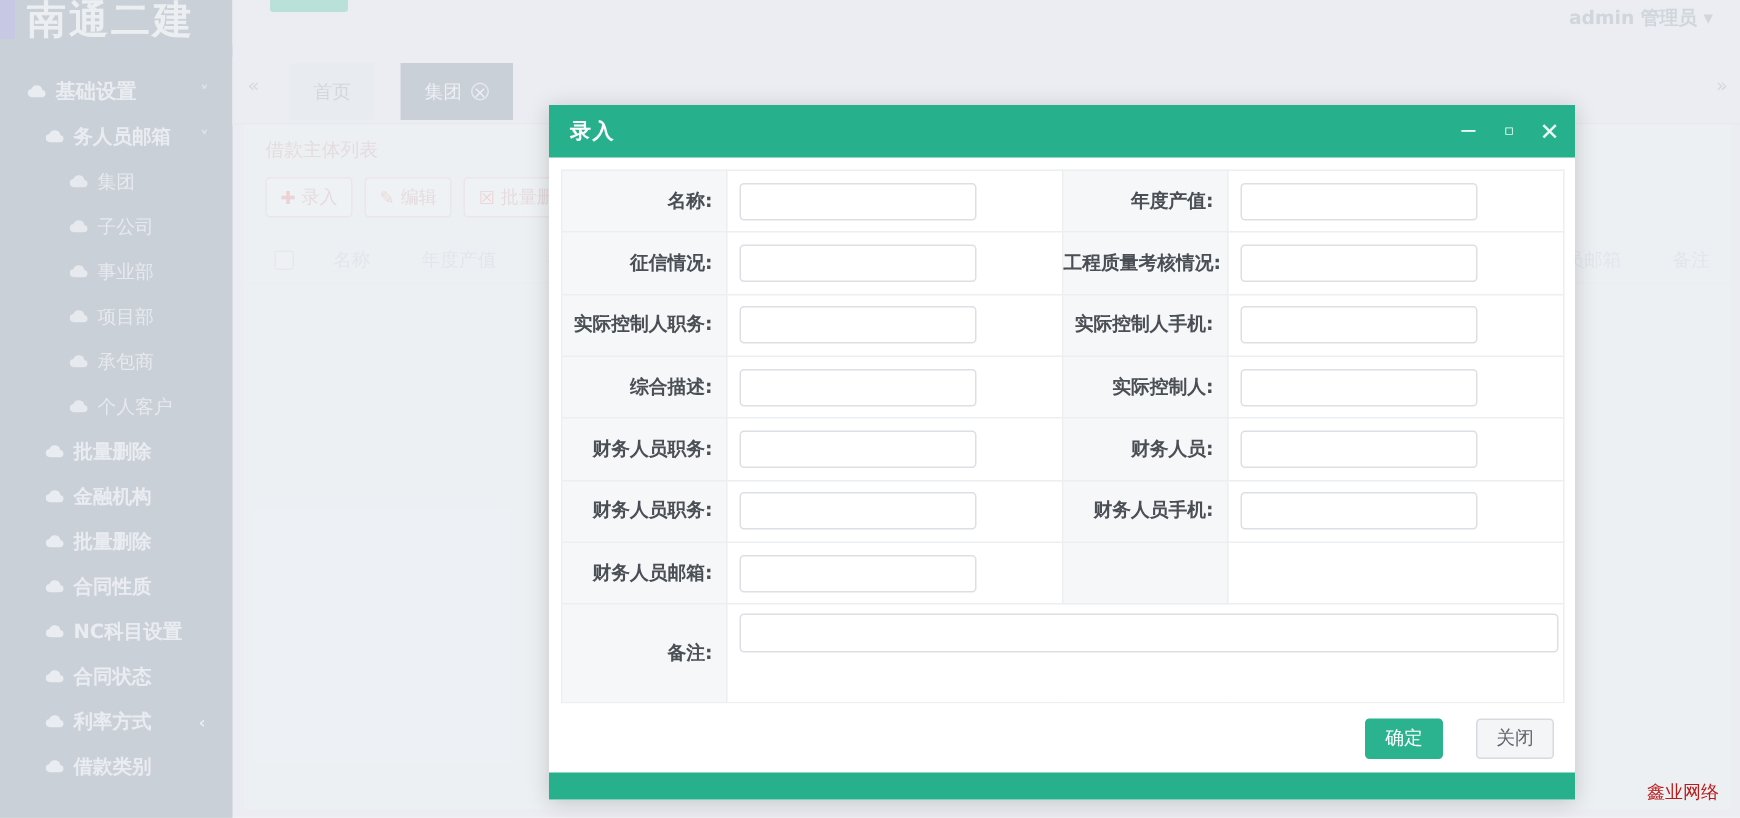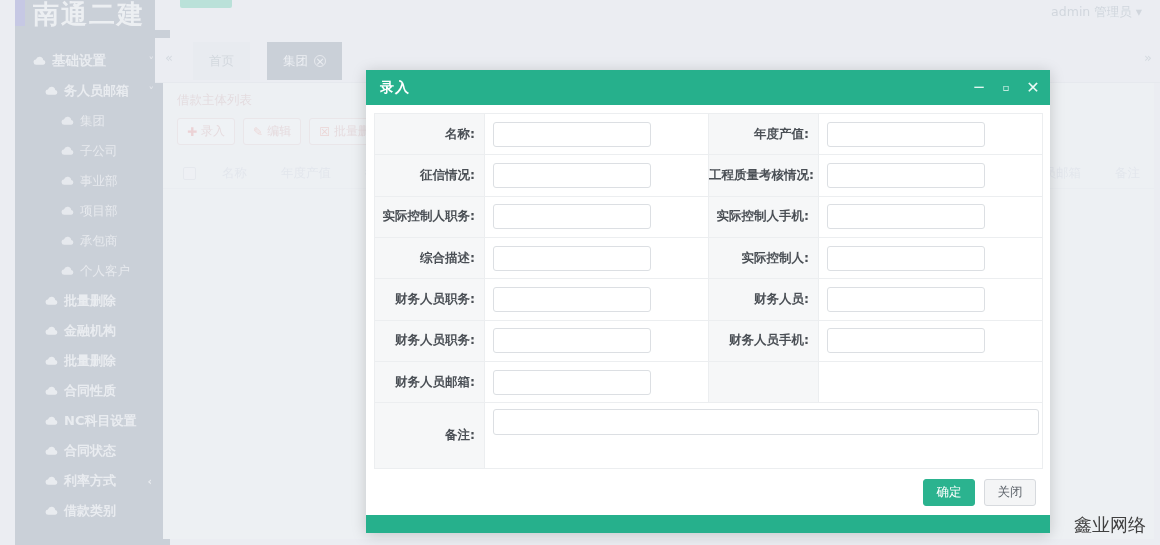--- a/index.html
+++ b/index.html
@@ -8,21 +8,21 @@
     overflow: hidden;
     font-family: "DejaVu Sans", "Liberation Sans", sans-serif;
     background: #eef0f4;
   }
 
   
   #app-root { position: absolute; inset: 0; }
 
   
   .sidebar {
-    position: absolute; left: 15px; top: 0; width: 155px; height: 545px;
+    position: absolute; left: 0; top: 0; width: 155px; height: 545px;
     background: #9aa3b0;
     overflow: hidden;
   }
   .logo-bar {
     height: 28px; display: flex; align-items: center;
     padding-left: 8px;
   }
   .logo-mark {
     width: 10px; height: 26px; background: #8e8fd0; margin-right: 4px;
     position: absolute; left: 0; top: 0;
@@ -44,20 +44,21 @@
   .nav-item .cloud { margin-right: 6px; flex: none; }
   .nav-item .chev {
     position: absolute; right: 16px; font-size: 11px; opacity: .8;
   }
   .nav-item .chev-left { position: absolute; right: 18px; font-size: 11px; }
 
   
   .topbar {
     position: absolute; left: 155px; top: 0; right: 0; height: 30px;
     background: #eef0f4;
+    font-weight: bold;
   }
   .brand-chip {
     position: absolute; left: 25px; top: -14px;
     width: 52px; height: 22px; background: #6fcfb4; border-radius: 2px;
   }
   .brand-title {
     position: absolute; left: 88px; top: -10px;
     font-size: 13px; color: #b9c2cc;
   }
   .user-menu {
@@ -211,41 +212,41 @@
   }
   .hs-track { flex: 1; height: 13px; background: #f3f3f3; position: relative; }
   .hs-thumb {
     position: absolute; left: 0; top: 0;
     width: 96%; height: 13px; background: #c2c2c2;
   }
 
   .modal-foot {
     height: 46px; flex: none;
     display: flex; align-items: center; justify-content: flex-end;
-    padding-right: 14px; gap: 9px;
+    padding-right: 14px; gap: 22px;
     background: #fff;
   }
   .btn {
     min-width: 52px; height: 27px;
     border-radius: 3px; font-size: 12.5px;
     display: inline-flex; align-items: center; justify-content: center;
     padding: 0 12px; border: 1px solid transparent;
     font-family: "DejaVu Sans", "Liberation Sans", sans-serif;
   }
   .btn-ok { background: #2bb38f; color: #fff; border-color: #2bb38f; }
   .btn-cancel { background: #f4f5f6; color: #5e646b; border-color: #d7dade; }
 
   .modal-bottombar {
     height: 18px; background: #26b08c; flex: none;
   }
 
   
   .watermark {
     position: absolute; right: 14px; bottom: 8px;
-    font-size: 18px; color: #404040;
+    font-size: 12px; color: #b91c1c;
   }
 </style>
 </head>
 <body>
 
 <div id="app-root">
 
   <div class="sidebar">
     <div class="logo-mark"></div>
     <div class="logo-bar">

